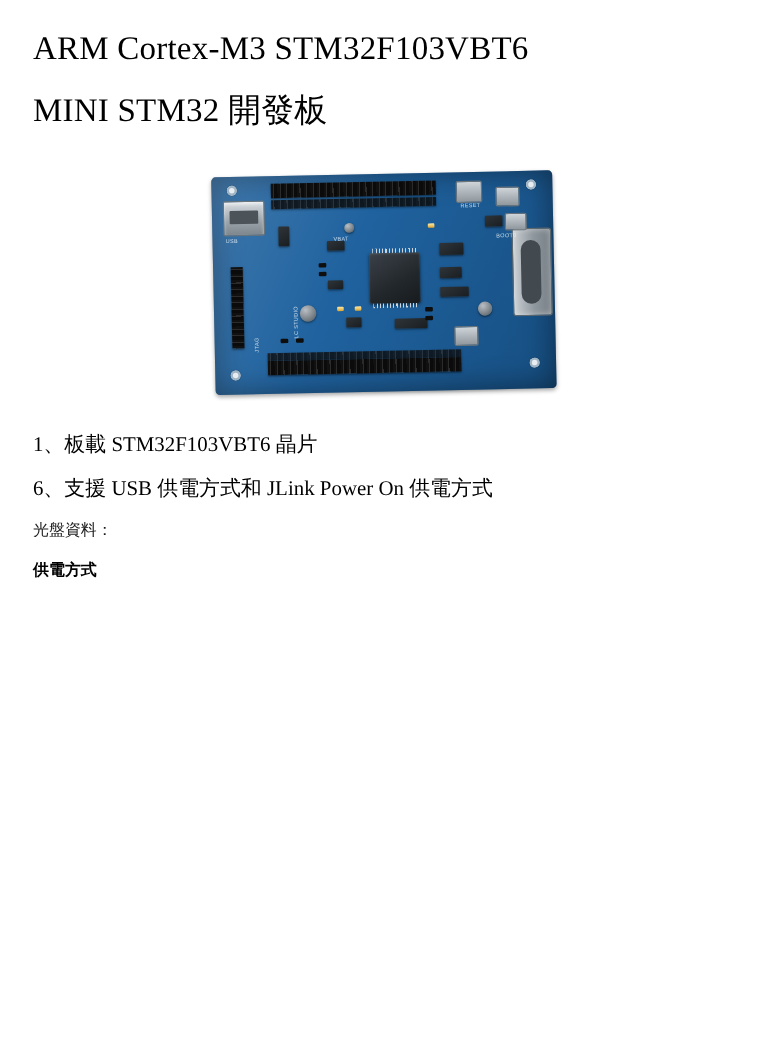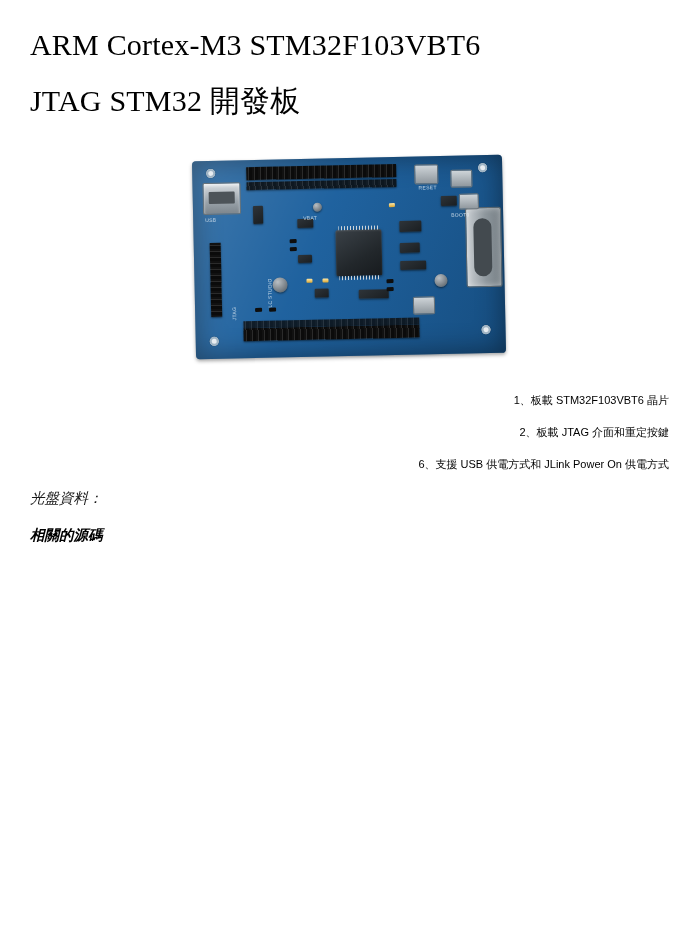--- a/index.html
+++ b/index.html
@@ -158,52 +158,50 @@
   .silk.vert { transform: rotate(-90deg); transform-origin: left top; }
   .shadow-under {
     position:absolute; left:34px; top:196px; width:290px; height:12px;
     background: radial-gradient(ellipse at center, rgba(90,100,110,.45), rgba(255,255,255,0) 70%);
   }
   
   .features {
     margin-top: 30px;
   }
   .feature {
-    font-family: Liberation Sans, sans-serif;
-    font-size: 11px;
+    font-family: Liberation Serif, serif;
+    font-size: 19px;
     line-height: 1.0;
     margin: 0 0 21px 0;
     color: #000;
     white-space: nowrap;
-    text-align: right;
   }
   .tail {
     margin-top: 4px;
   }
   .tail-line {
     font-family: "Liberation Serif", serif;
     font-size: 14.5px;
     line-height: 1.0;
     margin: 0 0 22px 0;
     color: #1a1a1a;
-    font-style: italic;
   }
   .tail-line.bold {
     font-weight: bold;
     color: #000;
   }
 </style>
 </head>
 <body>
 
 <div class="page">
 
   <div class="title-block">
     <div class="title-line">ARM Cortex-M3 STM32F103VBT6</div>
-    <div class="title-line second">JTAG STM32 開發板</div>
+    <div class="title-line second">MINI STM32 開發板</div>
   </div>
 
   <div class="photo-wrap">
     <div class="photo">
       <div class="shadow-under"></div>
       <div class="board">
         <div class="board-sheen"></div>
 
         <div class="usb"></div>
         <div class="serial"></div>
@@ -256,22 +254,21 @@
         <div class="silk" style="left:226px; top:28px;">RESET</div>
         <div class="silk" style="left:12px; top:56px;">USB</div>
         <div class="silk" style="left:258px; top:56px;">BOOT0</div>
         <div class="silk" style="left:110px; top:56px;">VBAT</div>
       </div>
     </div>
   </div>
 
   <div class="features">
     <div class="feature">1、板載 STM32F103VBT6 晶片</div>
-    <div class="feature">2、板載 JTAG 介面和重定按鍵</div>
     <div class="feature">6、支援 USB 供電方式和 JLink Power On 供電方式</div>
   </div>
 
   <div class="tail">
     <div class="tail-line">光盤資料：</div>
-    <div class="tail-line bold">相關的源碼</div>
+    <div class="tail-line bold">供電方式</div>
   </div>
 
 </div>
 
 </body></html>

